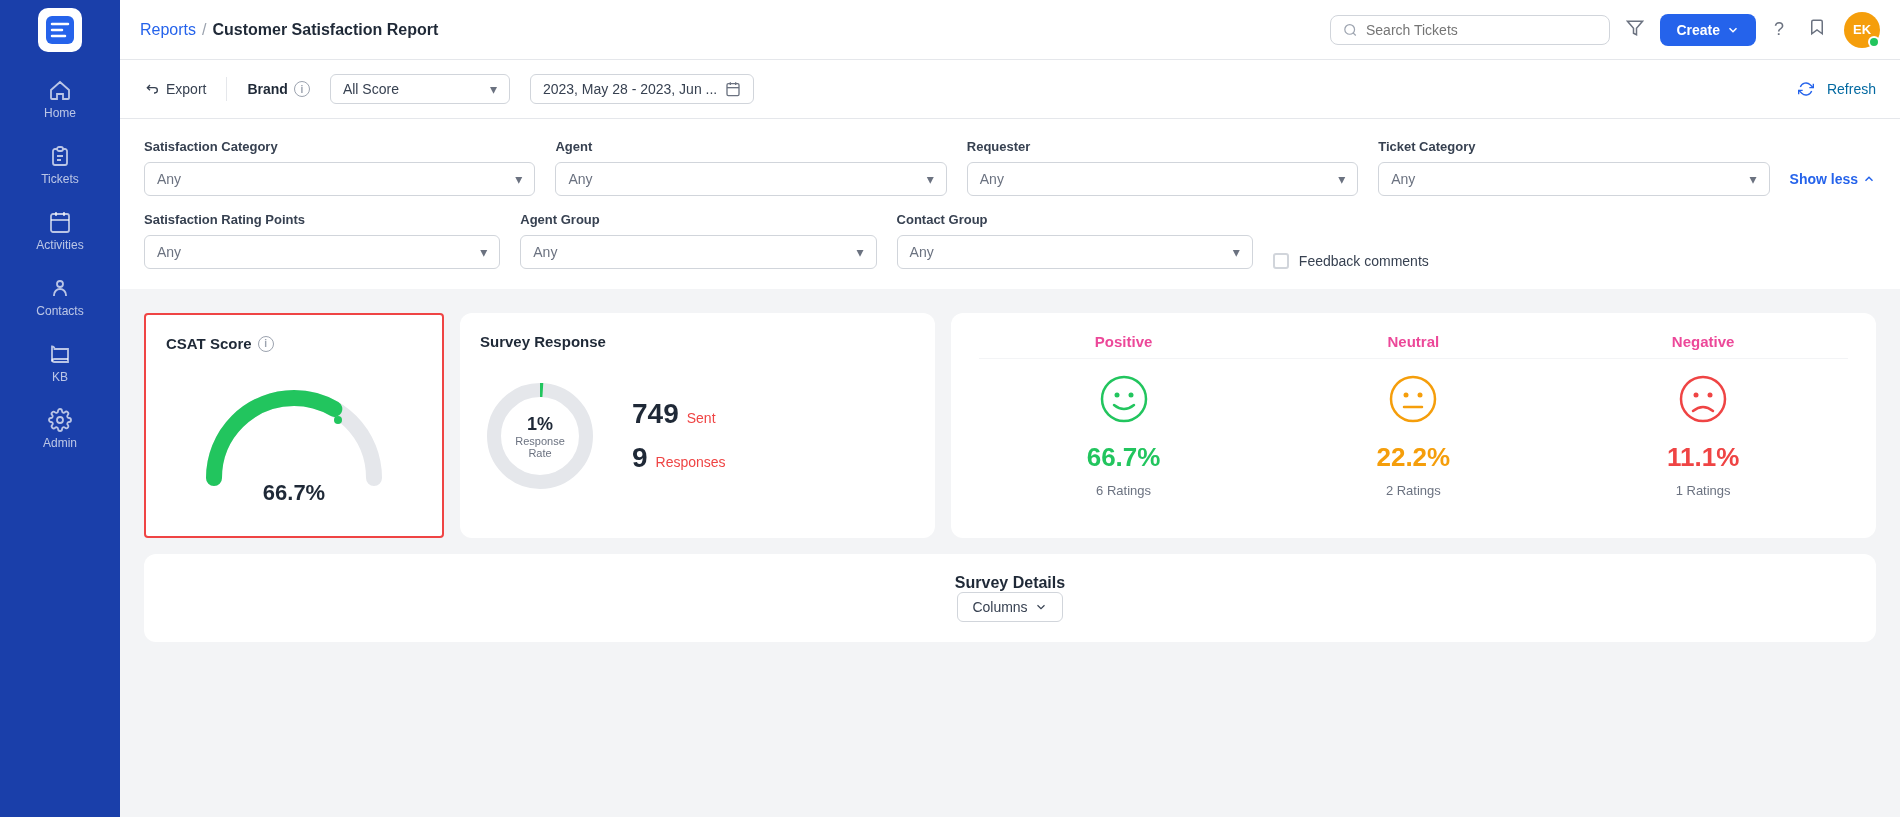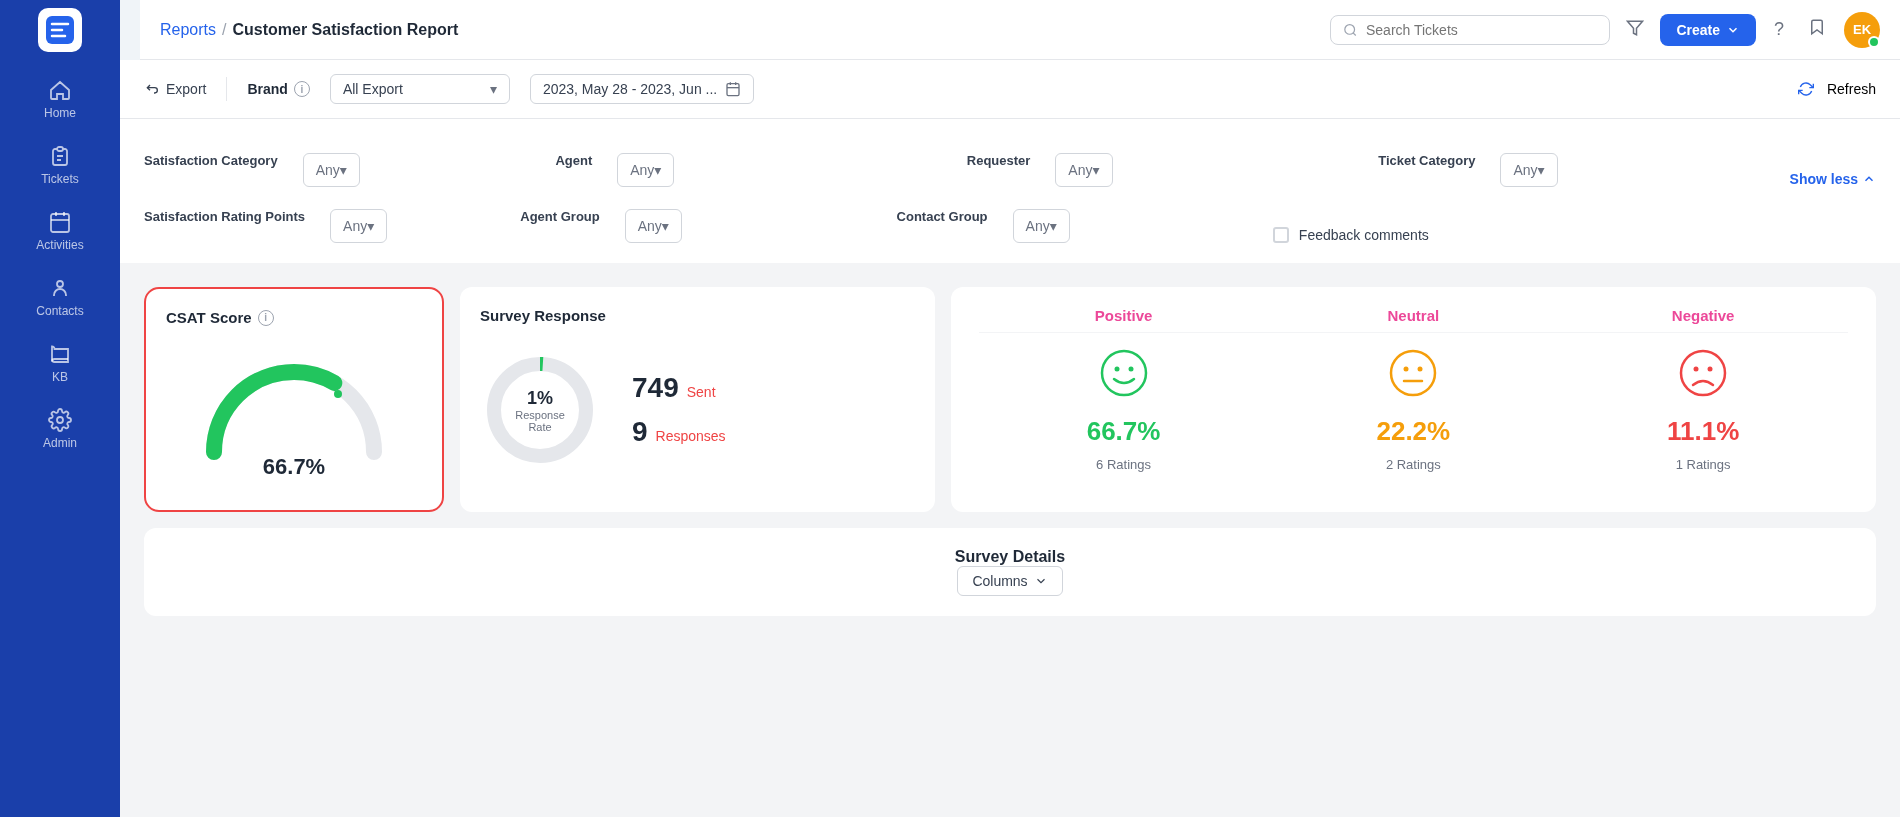--- a/index.html
+++ b/index.html
@@ -48,21 +48,20 @@
     
     .topnav {
       background: white;
       height: 60px;
       display: flex;
       align-items: center;
       padding: 0 20px;
       border-bottom: 1px solid #e5e7eb;
       gap: 12px;
       flex-shrink: 0;
-      margin-left: 20px;
     }
     .breadcrumb {
       display: flex; align-items: center; gap: 6px;
       font-size: 16px;
     }
     .breadcrumb-reports {
       color: #2563eb;
       font-weight: 500;
       cursor: pointer;
     }
@@ -161,39 +160,39 @@
       display: flex; 
       border: 1px solid #d1d5db; border-radius: 6px;
       padding: 6px 12px; gap: 8px;
       font-size: 14px; color: #374151;
       cursor: pointer; background: white;
       min-width: 220px; justify-content: space-between;
     }
     .toolbar-spacer { flex: 1; }
     .refresh-btn {
       background: none; border: none; cursor: pointer;
-      color: #000000; font-size: 14px; font-weight: 500;
+      color: #0369a1; font-size: 14px; font-weight: 500;
       display: flex; align-items: flex-end; gap: 13px;
     }
 
     
     .filters {
       background: white;
       padding: 20px 24px;
       margin-bottom: 8px;
     }
     .filter-row {
       display: flex;
       gap: 20px;
       margin-bottom: 16px;
       align-items: flex-end;
     }
     .filter-row:last-child { margin-bottom: 0; }
     .filter-group {
-      display: flex; flex-direction: row; gap: 25px;
+      display: flex; flex-direction: column; gap: 8px;
       flex: 1;
     }
     .filter-label {
       font-size: 13px; font-weight: 600; color: #374151;
     }
     .filter-select {
       border: 1px solid #d1d5db; border-radius: 6px;
       padding: 8px 12px;
       font-size: 14px; color: #6b7280;
       display: flex; align-items: center; justify-content: space-between;
@@ -224,21 +223,21 @@
     .cards-area {
       display: flex;
       gap: 16px;
       padding: 16px 24px;
       background: #f3f4f6;
     }
 
     
     .csat-card {
       background: white;
-      border-radius: 15px;
+      border-radius: 4px;
       padding: 20px;
       width: 300px;
       flex-shrink: 0;
       border: 2px solid #ef4444;
       position: relative;
     }
     .card-title {
       font-size: 15px; font-weight: 700; color: #1f2937;
       display: flex; align-items: center; gap: 6px;
       margin-bottom: 16px;
@@ -482,21 +481,21 @@
         <span>Export</span>
       </button>
       <div class="toolbar-divider"></div>
 
       <span class="brand-label">
         <span>Brand</span>
         <span class="info-circle">i</span>
       </span>
 
       <div class="brand-select">
-        <span>All Export</span>
+        <span>All Score</span>
         <span class="chevron-down"></span>
       </div>
 
       <div class="date-range">
         <span>2023, May 28 - 2023, Jun ...</span>
         <svg width="16" height="16" viewBox="0 0 24 24" fill="none" stroke="#6b7280" stroke-width="2">
           <rect x="3" y="4" width="18" height="18" rx="2"></rect>
             <line x1="3" y1="10" x2="21" y2="10"></line>
           <line x1="8" y1="2" x2="8" y2="6"></line>
             <line x1="16" y1="2" x2="16" y2="6"></line>

